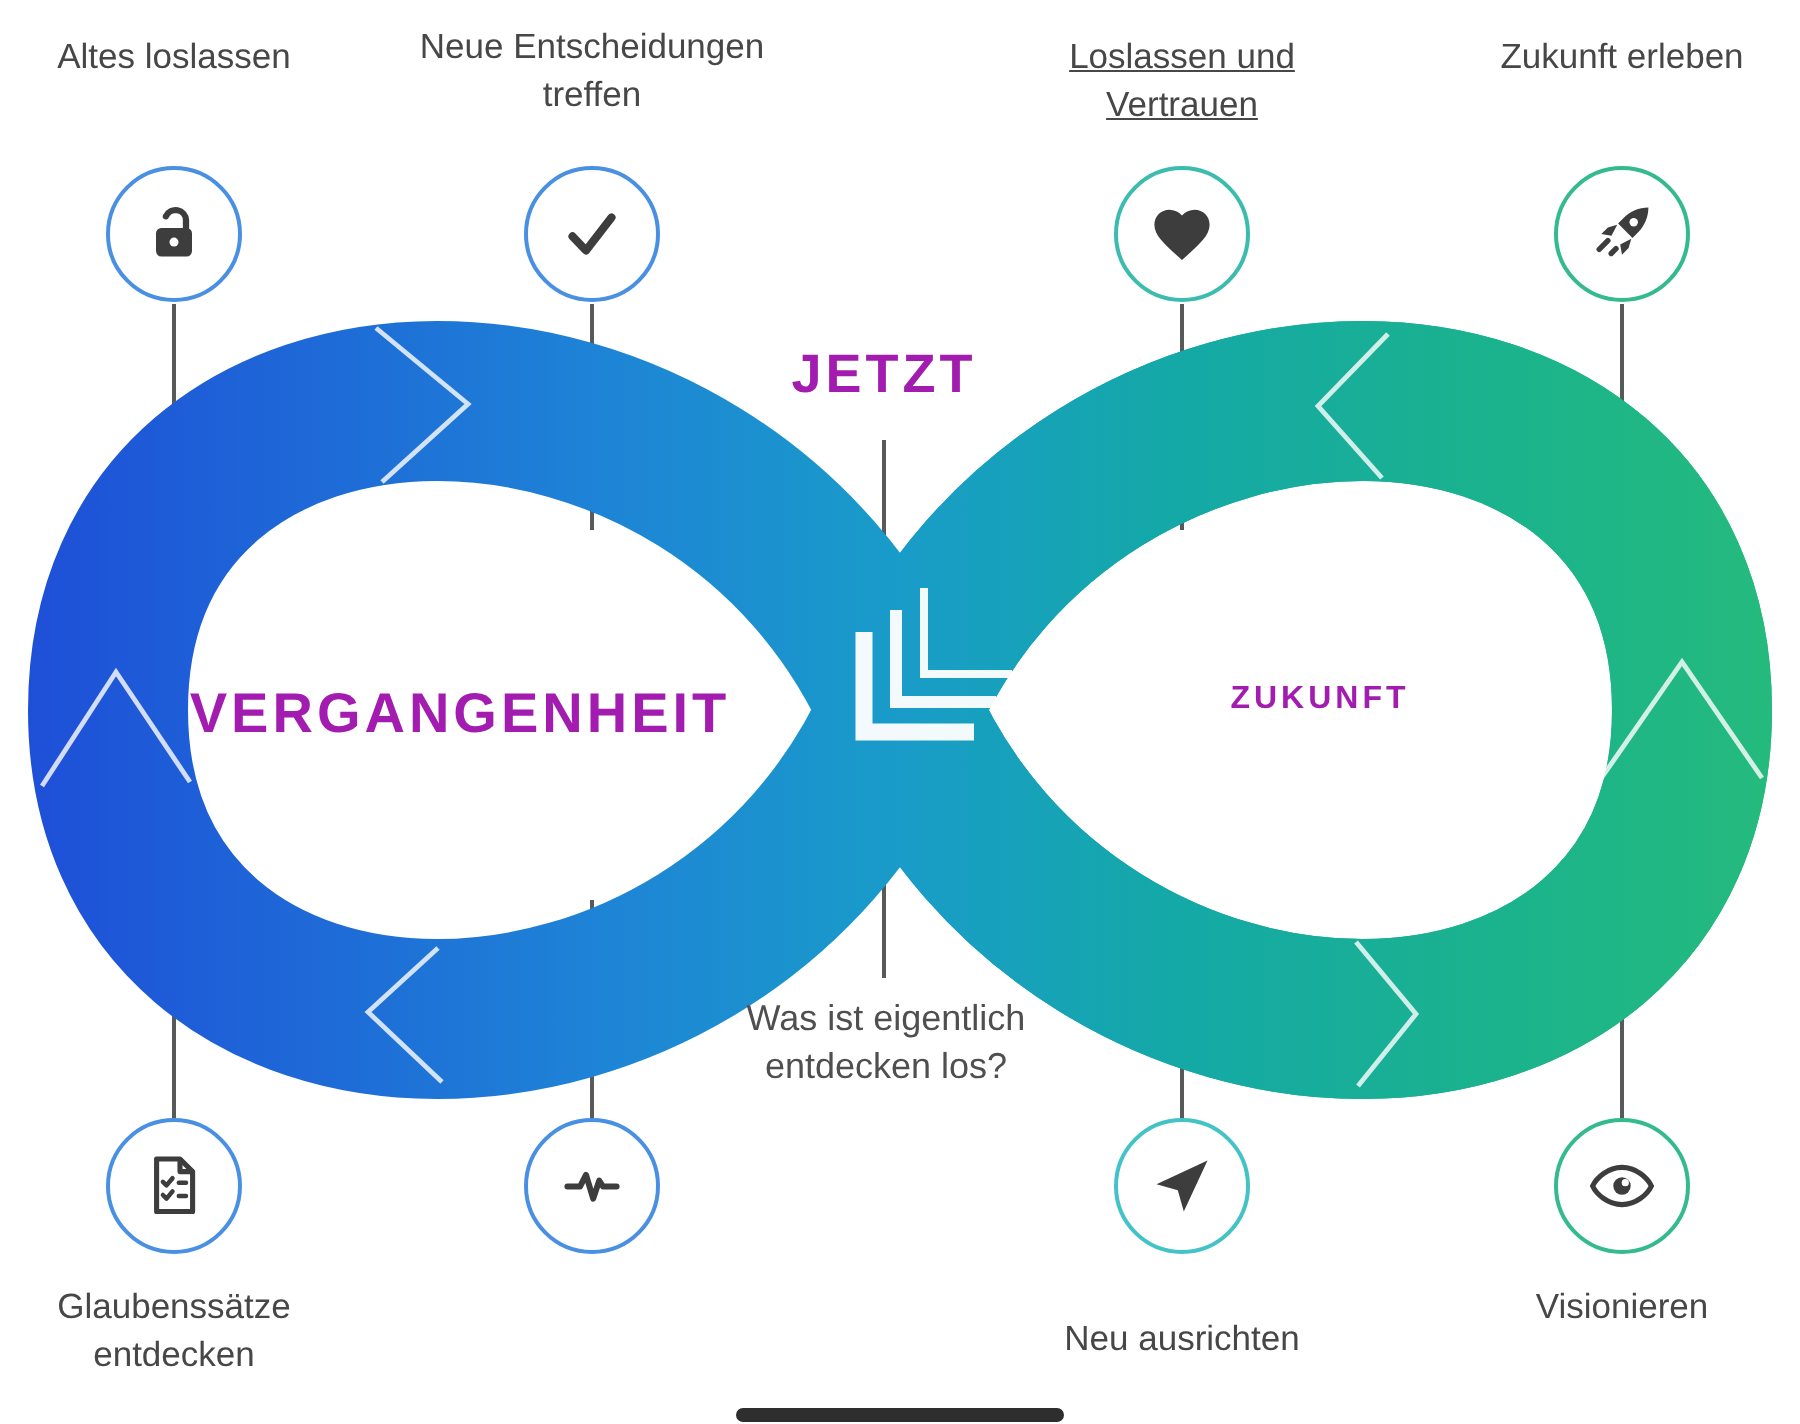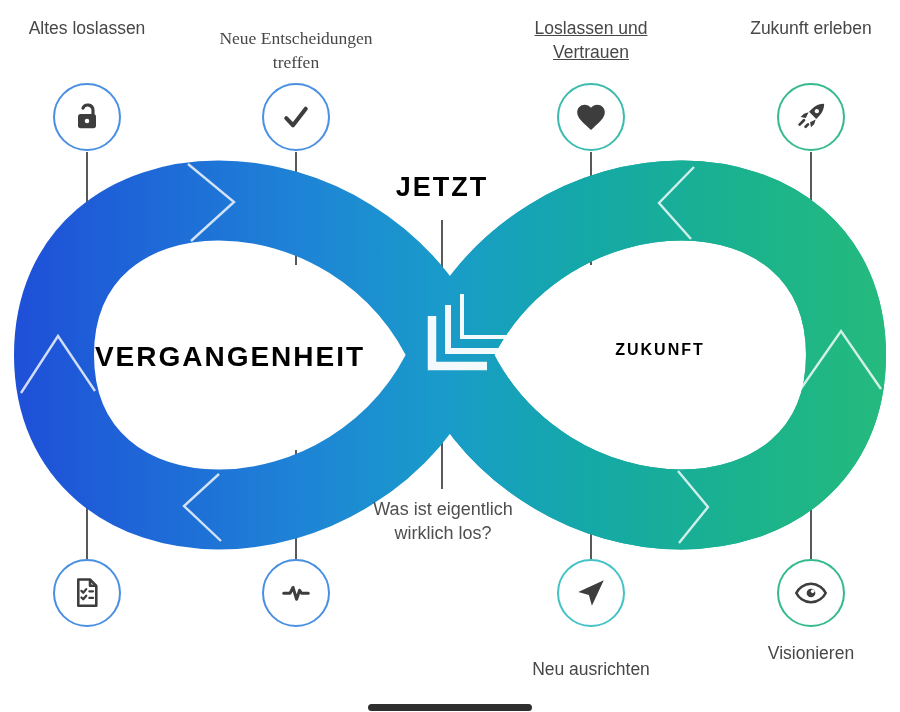--- a/index.html
+++ b/index.html
@@ -1,28 +1,28 @@
 <!DOCTYPE html>
 <html><head>
 <meta charset="utf-8">
 <style>
   html,body{margin:0;padding:0;background:#fff;}
   #stage{position:relative;width:900px;height:712px;background:#ffffff;overflow:hidden;
          font-family:"Liberation Sans","DejaVu Sans",sans-serif;}
   #artwork{position:absolute;left:0;top:0;}
   .txt{position:absolute;transform:translateX(-50%);text-align:center;color:#474747;
        font-size:17.5px;line-height:1.35;}
-  .heading{position:absolute;transform:translateX(-50%);text-align:center;color:#000000;
+  .heading{position:absolute;transform:translateX(-50%);text-align:center;color:#a21caf;
        font-weight:bold;letter-spacing:2px;white-space:nowrap;}
   #now-label{left:442px;top:172px;font-size:27px;}
   #past-label{left:230px;top:341px;font-size:28px;}
   #future-label{left:660px;top:341px;font-size:16px;}
   #question-label{left:443px;top:497px;width:200px;font-size:18px;color:#4f4f4f;}
   .t0{left:87px;top:17px;width:200px;}
-  .t1{left:296px;top:27px;width:200px;font-family:Liberation Serif, serif;}
+  .t1{left:296px;top:12px;width:200px;}
   .t2{left:591px;top:17px;width:150px;text-decoration:underline;}
   .t3{left:811px;top:17px;width:200px;}
   .b0{left:87px;top:642px;width:160px;}
   .b1{left:296px;top:642px;width:200px;}
   .b2{left:591px;top:658px;width:200px;}
   .b3{left:811px;top:642px;width:200px;}
 </style>
 </head>
 <body>
 
@@ -126,23 +126,24 @@
       <circle cx="12" cy="12" r="2.9" stroke="none"></circle>
       <circle cx="13.1" cy="10.9" r="1.2" fill="#ffffff" stroke="none"></circle>
     </g>
 
     <rect x="368" y="704" width="164" height="7" rx="3.5" opacity="0.92" fill="#1c1c1c"></rect>
   </svg>
 
   <div id="now-label" class="heading">JETZT</div>
   <div id="past-label" class="heading">VERGANGENHEIT</div>
   <div id="future-label" class="heading">ZUKUNFT</div>
-  <div id="question-label" class="txt">Was ist eigentlich wirklich los?</div>
+  <div id="question-label" class="txt">Was ist eigentlich entdecken los?</div>
 
   <div class="txt t0">Altes loslassen</div>
   <div class="txt t1">Neue Entscheidungen treffen</div>
   <div class="txt t2">Loslassen und Vertrauen</div>
   <div class="txt t3">Zukunft erleben</div>
 
+  <div class="txt b0">Glaubenssätze entdecken</div>
   <div class="txt b2">Neu ausrichten</div>
   <div class="txt b3">Visionieren</div>
 
 </div>
 
 </body></html>

